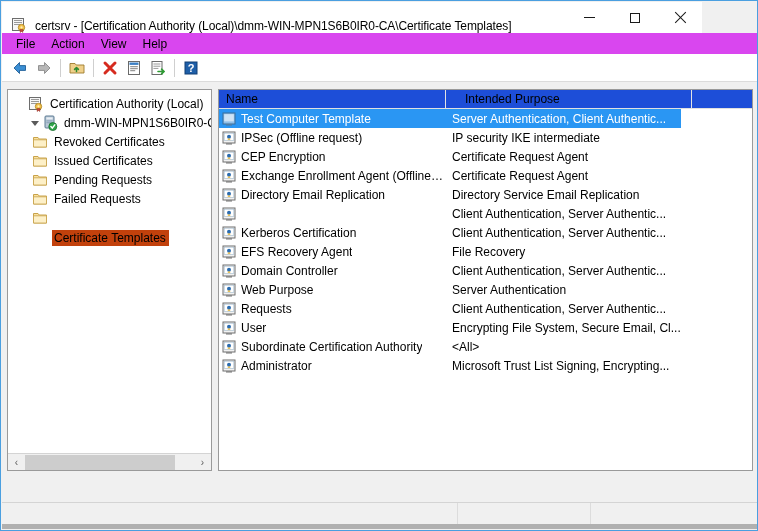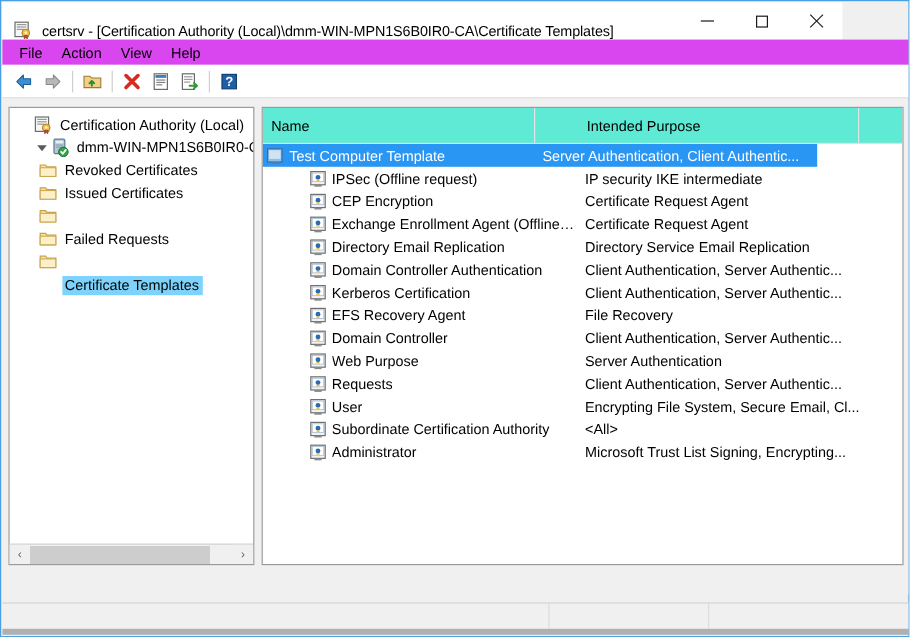--- a/index.html
+++ b/index.html
@@ -179,21 +179,21 @@
     width: 14px;
     flex: 0 0 auto;
     display: flex;
     align-items: center;
     justify-content: center;
   }
   .tree-row .tlabel {
     padding: 1px 3px 1px 2px;
   }
   .tree-row.selected .tlabel {
-    background: #7dd3fc;
+    background: #c2410c;
     margin-top: 40px;
   }
   .tree-indent-1 { padding-left: 20px; }
   .tree-indent-2 { padding-left: 24px; }
 
   .chevron {
     width: 0; height: 0;
     border-left: 4px solid transparent;
     border-right: 4px solid transparent;
     border-top: 5px solid #5a5a5a;
@@ -244,25 +244,24 @@
     left: 216px; top: 6px;
     width: 535px;
     height: 382px;
     background: #ffffff;
     border: 1px solid #9a9a9a;
     box-sizing: border-box;
     overflow: hidden;
   }
   .lv-header {
     display: flex;
-    height: 30px;
-    background: #5eead4;
+    height: 19px;
+    background: #1d4ed8;
     border-bottom: 1px solid #e0e0e0;
     box-sizing: border-box;
-    gap: 24px;
   }
   .lv-col {
     font-size: 12px;
     color: #000000;
     display: flex;
     align-items: center;
     padding-left: 7px;
     border-right: 1px solid #e3e3e3;
     box-sizing: border-box;
     cursor: default;
@@ -275,21 +274,20 @@
 
   .lv-body { }
   .lv-row {
     display: flex;
     align-items: center;
     height: 19px;
     font-size: 12px;
     color: #000000;
     cursor: default;
     white-space: nowrap;
-    justify-content: center;
   }
   .lv-row.selected {
     background: #2a96f3;
     color: #ffffff;
     width: 462px;
   }
   .lv-cell-name {
     width: 227px;
     display: flex;
     align-items: center;
@@ -490,20 +488,21 @@
           <span class="tlabel">Issued Certificates</span>
         </div>
 
         <div class="tree-row tree-indent-2">
           <span class="ico">
             <svg width="16" height="16" viewBox="0 0 16 16">
               <path d="M1.5 3.5 L6 3.5 L7.2 5 L14.5 5 L14.5 13 L1.5 13 Z" fill="#fbe2a0" stroke="#c8a24a" stroke-width="1"></path>
               <path d="M1.5 5.8 L14.5 5.8 L14.5 13 L1.5 13 Z" fill="#fdf0c8" stroke="#c8a24a" stroke-width="0.8"></path>
             </svg>
           </span>
+          <span class="tlabel">Pending Requests</span>
         </div>
 
         <div class="tree-row tree-indent-2">
           <span class="ico">
             <svg width="16" height="16" viewBox="0 0 16 16">
               <path d="M1.5 3.5 L6 3.5 L7.2 5 L14.5 5 L14.5 13 L1.5 13 Z" fill="#fbe2a0" stroke="#c8a24a" stroke-width="1"></path>
               <path d="M1.5 5.8 L14.5 5.8 L14.5 13 L1.5 13 Z" fill="#fdf0c8" stroke="#c8a24a" stroke-width="0.8"></path>
             </svg>
           </span>
           <span class="tlabel">Failed Requests</span>
@@ -619,21 +618,20 @@
           <div class="lv-cell-name">
             <span class="ico">
               <svg width="16" height="16" viewBox="0 0 16 16">
                 <rect x="2" y="2" width="12" height="11" fill="#f2f2f2" stroke="#6f6f6f" stroke-width="1"></rect>
                 <rect x="3.2" y="3.2" width="9.6" height="7.2" fill="#ffffff" stroke="#9fb8cc" stroke-width="0.6"></rect>
                 <circle cx="8" cy="6.8" r="2" fill="#2b6cb0"></circle>
                 <path d="M6.8 8.6 L6.8 10.4 L8 9.6 L9.2 10.4 L9.2 8.6 Z" fill="#e8b93c"></path>
                 <rect x="5" y="13" width="6" height="1.6" fill="#8a8a8a"></rect>
               </svg>
             </span>
-            <span class="lv-name-text">Domain Controller Authentication</span>
           </div>
           <div class="lv-cell-purpose">Client Authentication, Server Authentic...</div>
         </div>
 
         <div class="lv-row">
           <div class="lv-cell-name">
             <span class="ico">
               <svg width="16" height="16" viewBox="0 0 16 16">
                 <rect x="2" y="2" width="12" height="11" fill="#f2f2f2" stroke="#6f6f6f" stroke-width="1"></rect>
                 <rect x="3.2" y="3.2" width="9.6" height="7.2" fill="#ffffff" stroke="#9fb8cc" stroke-width="0.6"></rect>

